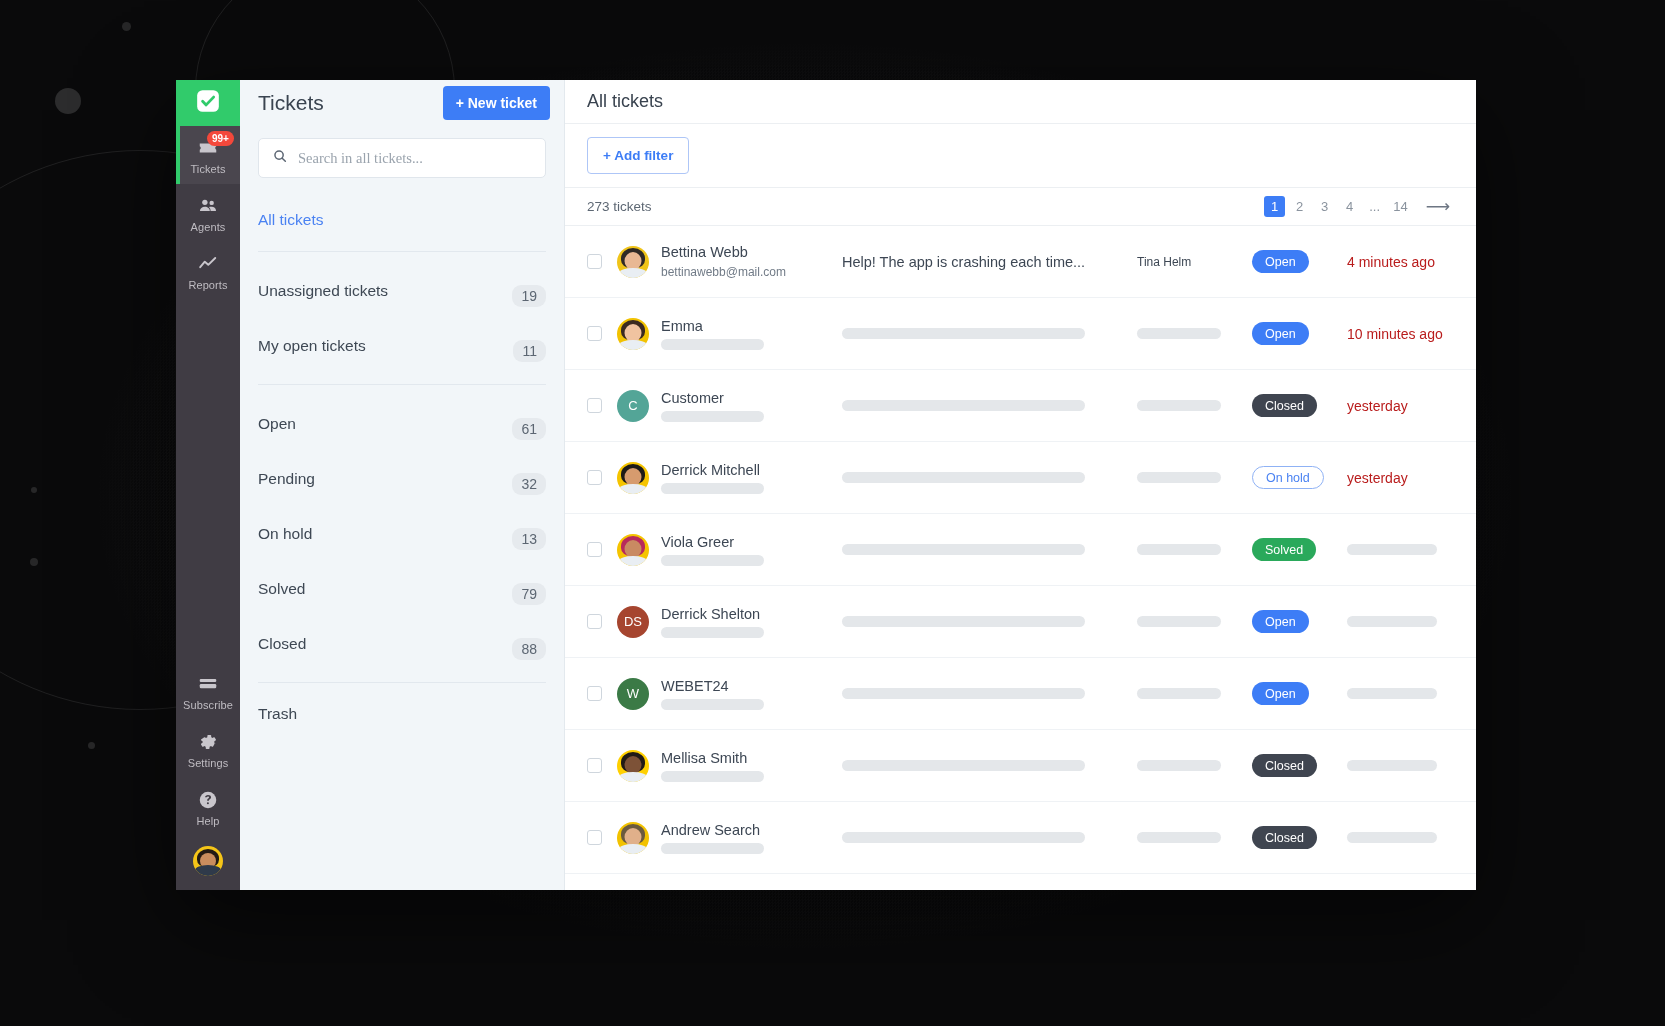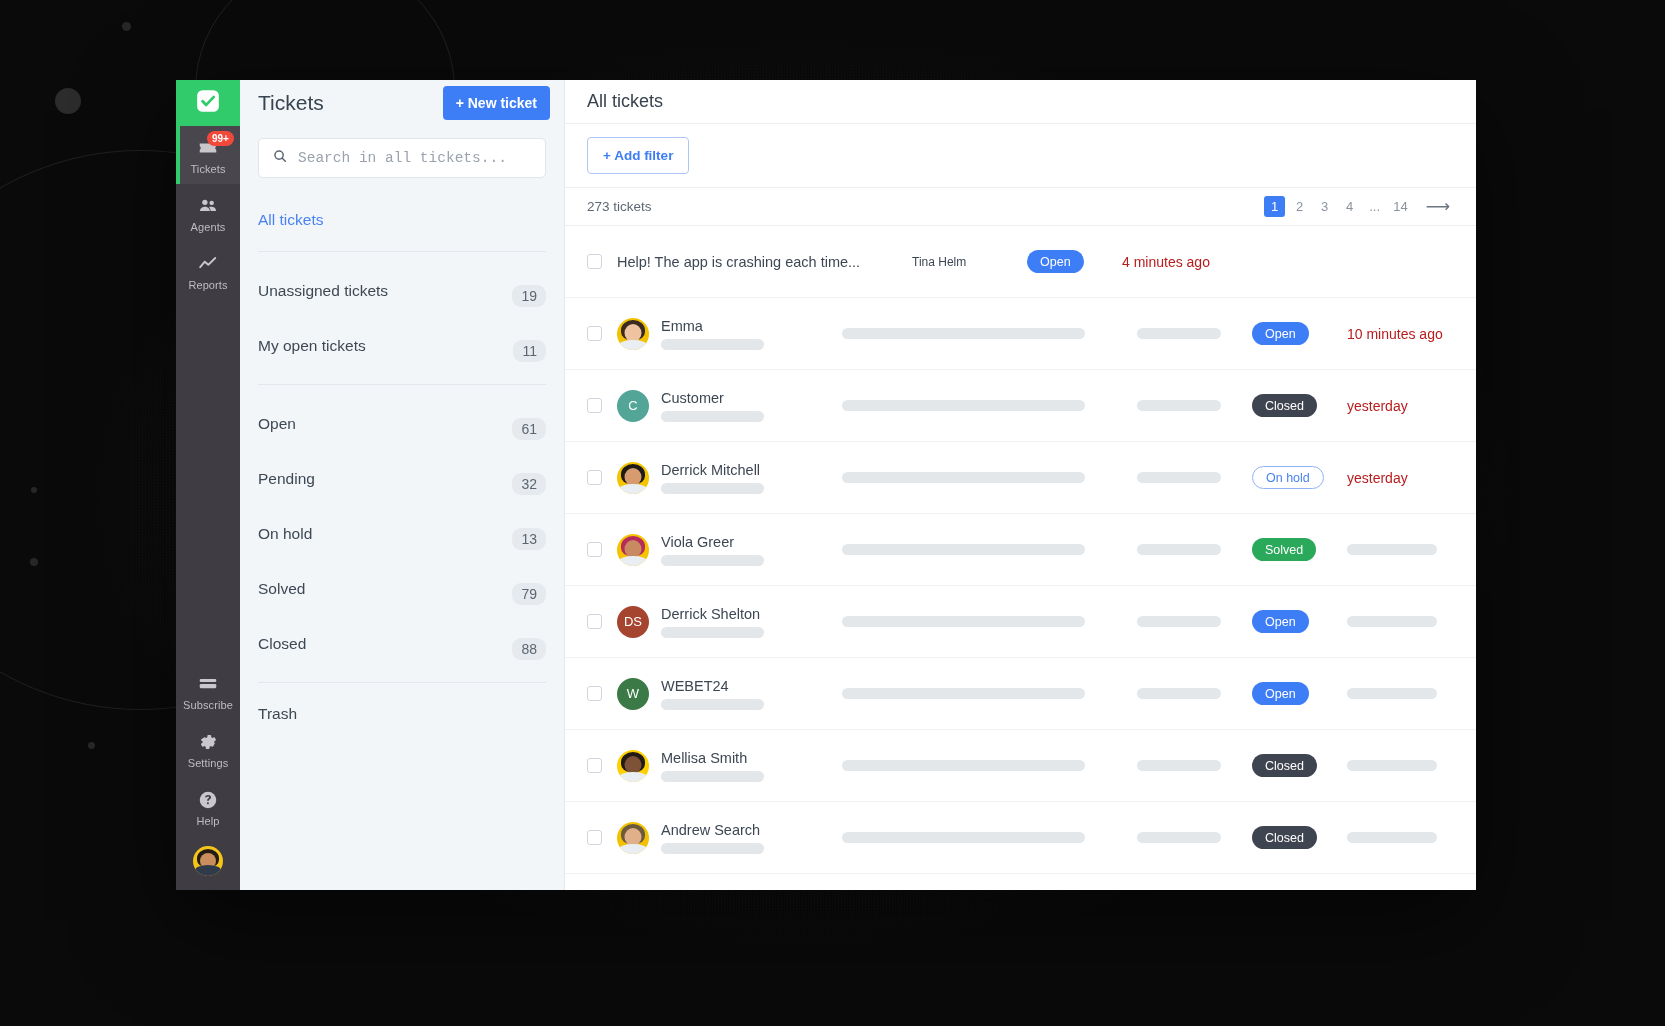--- a/index.html
+++ b/index.html
@@ -59,21 +59,21 @@
   .panel-head { height:46px; display:flex; align-items:center; justify-content:space-between; padding:0 14px 0 18px; background:#f2f6f9; }
   .panel-title { font-size:21px; color:#3a4450; font-weight:400; }
   .newticket { background:#3d7df6; color:#fff; border:none; border-radius:4px; font-size:14px; font-weight:700;
                padding:9px 13px; cursor:pointer; font-family:inherit; }
   .search-wrap { padding:12px 18px 0; }
   .search {
     background:#fff; border:1px solid #e0e6ec; border-radius:5px; height:40px;
     display:flex; align-items:center; gap:10px; padding:0 13px;
   }
   .search svg { width:16px; height:16px; color:#5b6572; flex:0 0 16px; }
-  .search input { border:none; outline:none; font-size:14.5px; color:#3a4450; background:transparent; width:100%; font-family:Liberation Mono, monospace; }
+  .search input { border:none; outline:none; font-size:14.5px; color:#3a4450; background:transparent; width:100%; font-family:Liberation Serif, serif; }
   .search input::placeholder { color:#9aa3ad; }
   .nav-list { padding:22px 18px 0; }
   .nav-row { display:flex; align-items:center; justify-content:space-between; padding:11px 0; cursor:pointer; }
   .nav-row .lbl { font-size:15.5px; color:#3e4854; }
   .nav-row.primary .lbl { color:#4a82f2; }
   .cnt { background:#e6eaee; color:#5c6672; font-size:14px; border-radius:9px; padding:3px 9px; min-width:32px; text-align:center;margin-top:11px; }
   .sep { height:1px; background:#e2e8ee; margin:11px 0; }
 
   
   .main { flex:1; background:#fff; display:flex; flex-direction:column; min-width:0; }
@@ -312,20 +312,33 @@
           <span class="pg arrow">⟶</span>
         </div>
       </div>
 
 
       <div class="rows" id="rows">
           <div class="row">
             <div class="c-chk">
               <div class="chk"></div>
             </div>
+            <div class="c-req">
+              <div class="av" style="background: rgb(240, 196, 25);">
+                <div class="face">
+                  <div class="hair" style="top:2px;width:24px;height:20px;background:#2f2a26;"></div>
+                  <div class="skin" style="top:6px;width:17px;height:18px;background:#e8b894;"></div>
+                  <div class="body" style="width:28px;height:10px;background:#e9eef3;"></div>
+                </div>
+              </div>
+              <div class="req-text">
+                <div class="req-name">Bettina Webb</div>
+                <div class="req-mail">bettinawebb@mail.com</div>
+              </div>
+            </div>
             <div class="c-sub">
               <div class="sub-txt">Help! The app is crashing each time...</div>
             </div>
             <div class="c-asg">
               <div class="asg-txt">Tina Helm</div>
             </div>
             <div class="c-sta"><span class="pill open">Open</span></div>
             <div class="c-last">
               <div class="last-txt">4 minutes ago</div>
             </div>

